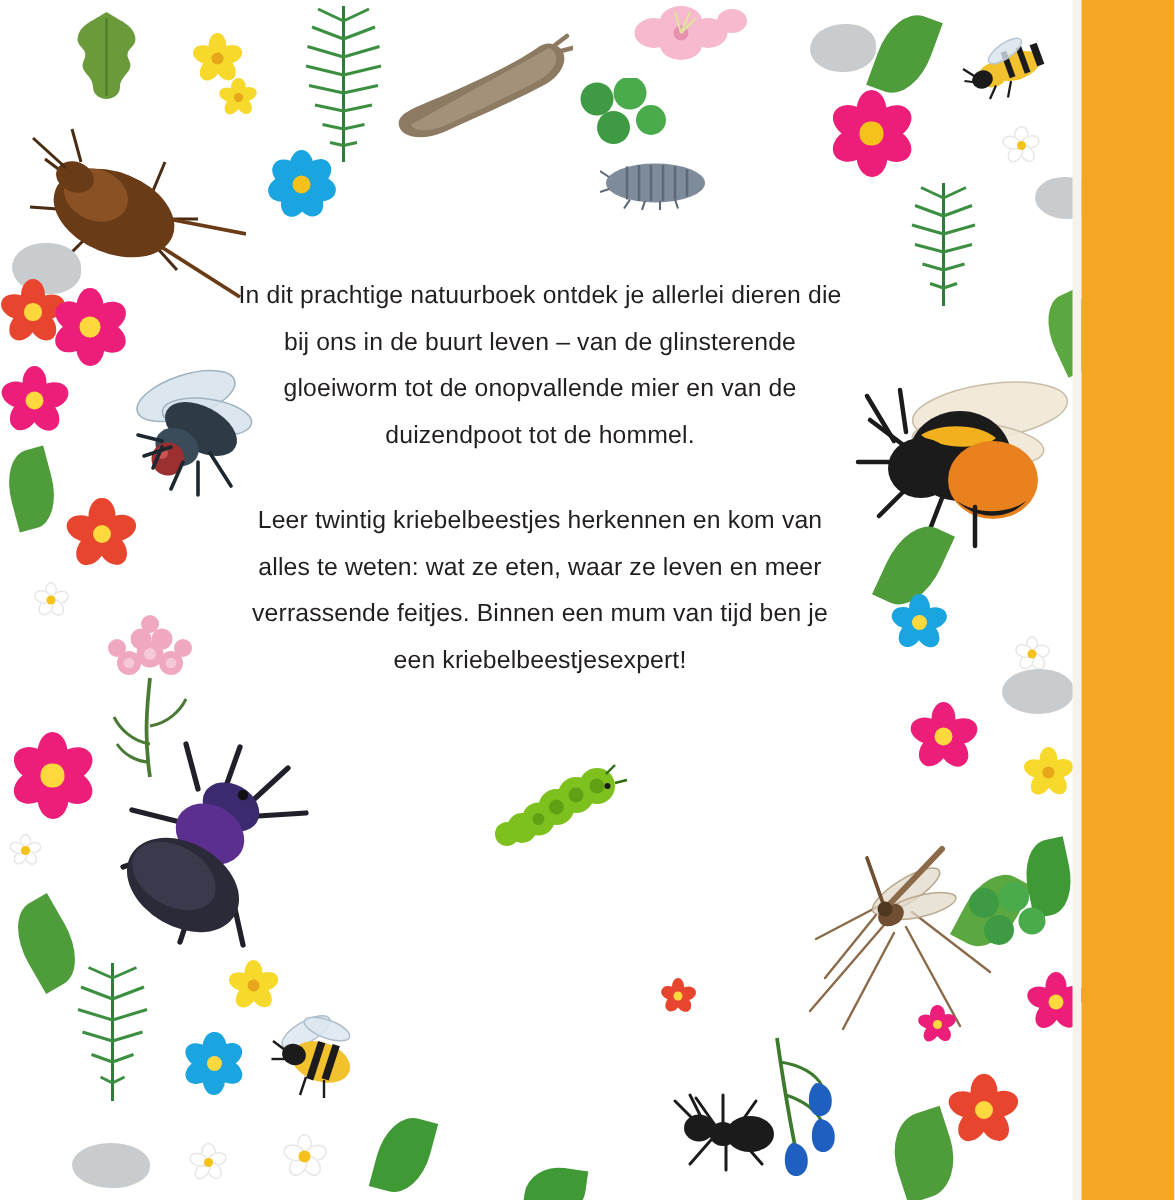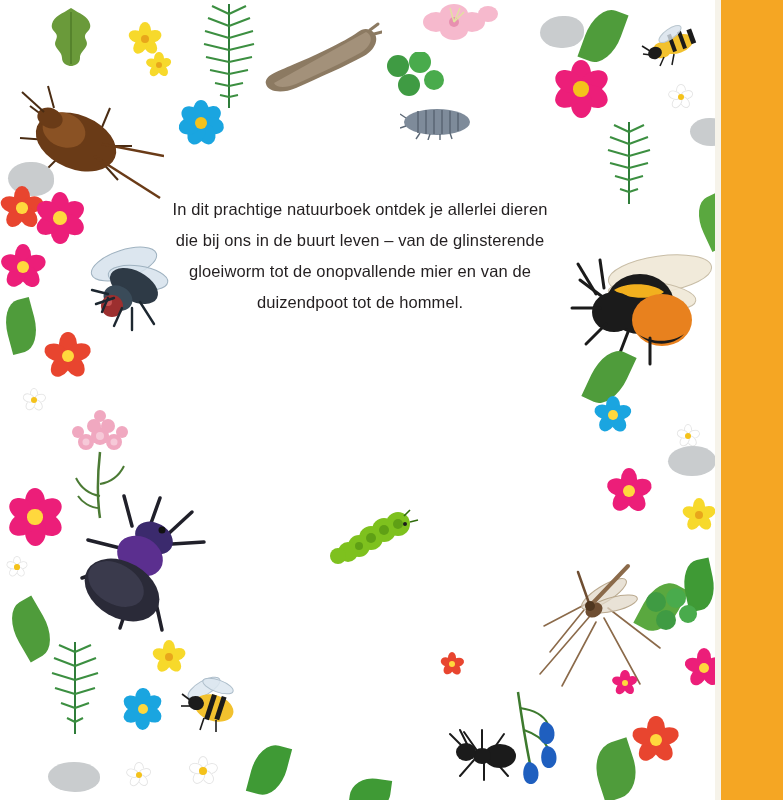--- a/index.html
+++ b/index.html
@@ -43,21 +43,21 @@
     left: 150px;
     top: 178px;
     width: 420px;
     text-align: center;
     color: #231f20;
     font-size: 16.5px;
     line-height: 31px;
     letter-spacing: 0.1px;
   }
   #blurb p {
-    margin: 16px;
+    margin: 4px;
   }
   #blurb p + p {
     margin-top: 26px;
   }
 
   
   .art {
     position: absolute;
   }
   .leaf {
@@ -687,18 +687,19 @@
     <div class="flower-petal" style="background:#e8452f;transform:rotate(0deg)"></div>
     <div class="flower-petal" style="background:#e8452f;transform:rotate(72deg)"></div>
     <div class="flower-petal" style="background:#e8452f;transform:rotate(144deg)"></div>
     <div class="flower-petal" style="background:#e8452f;transform:rotate(216deg)"></div>
     <div class="flower-petal" style="background:#e8452f;transform:rotate(288deg)"></div>
     <div class="flower-center"></div>
   </div>
 
   <div id="blurb">
     <p>In dit prachtige natuurboek ontdek je allerlei dieren die bij ons in de buurt leven – van de glinsterende gloeiworm tot de onopvallende mier en van de duizendpoot tot de hommel.</p>
+    <p>Leer twintig kriebelbeestjes herkennen en kom van alles te weten: wat ze eten, waar ze leven en meer verrassende feitjes. Binnen een mum van tijd ben je een kriebelbeestjesexpert!</p>
   </div>
 
   <div id="spine-inner"></div>
   <div id="spine"></div>
 
 </div>
 
 </body></html>

